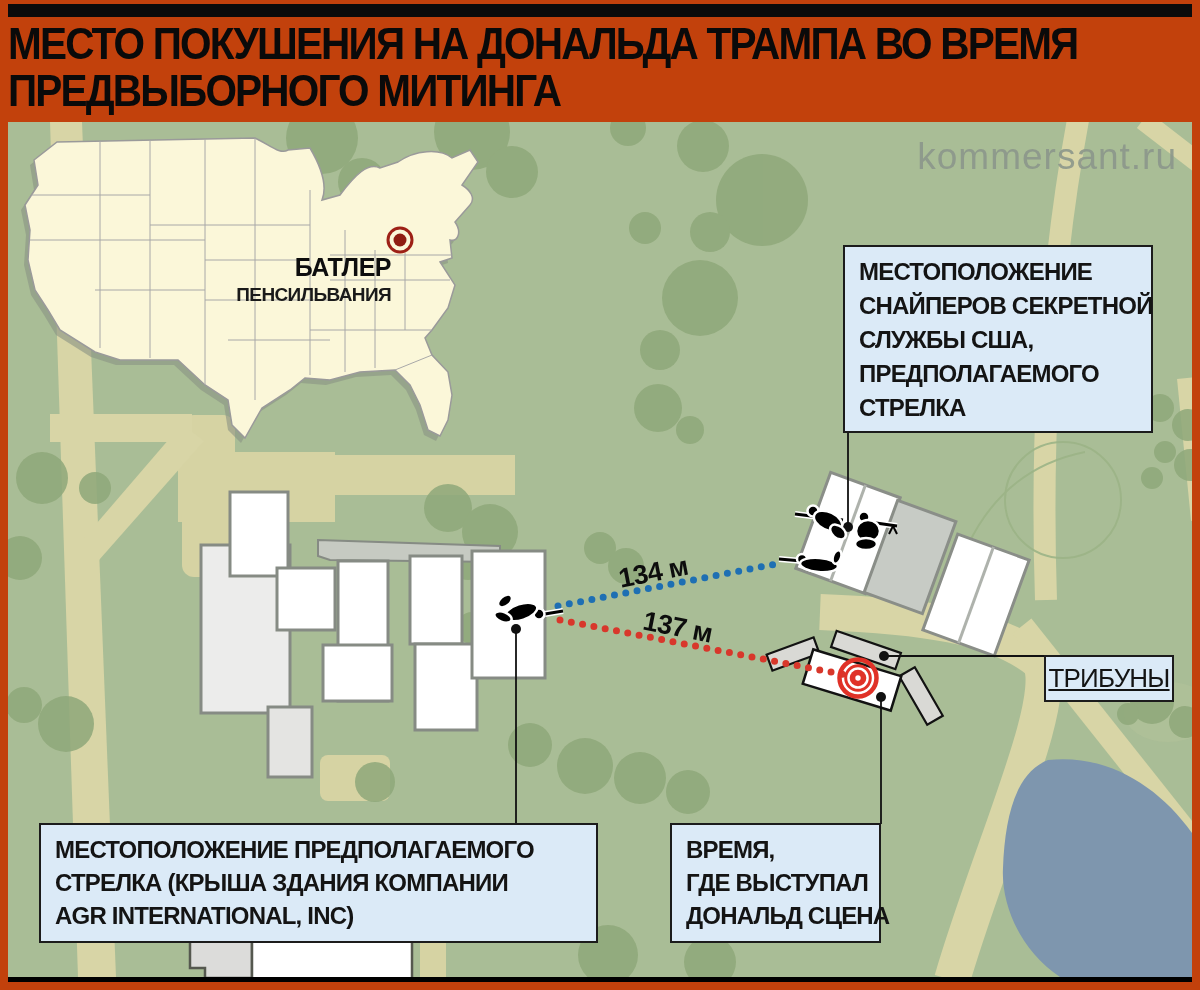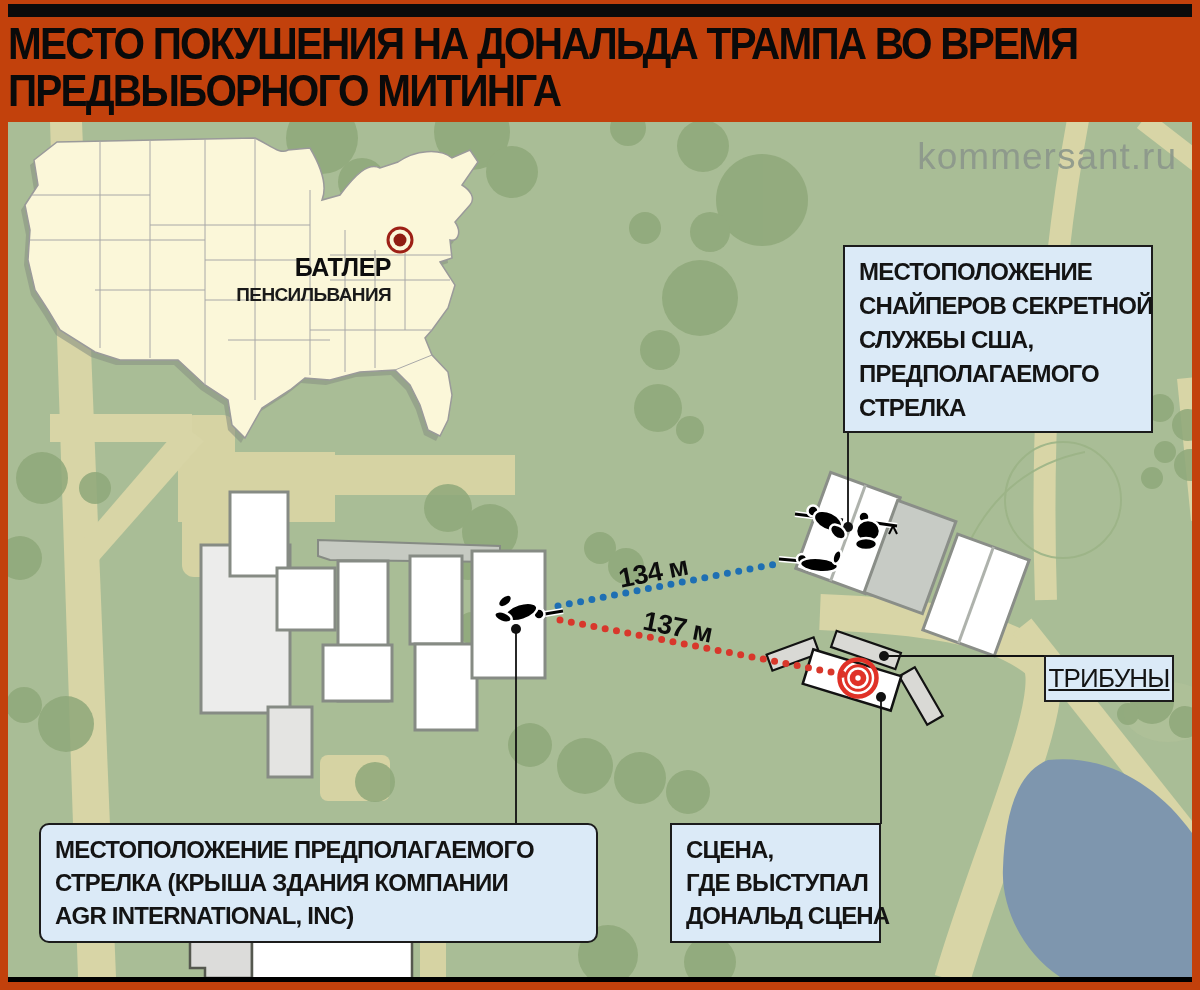--- a/index.html
+++ b/index.html
@@ -14,21 +14,21 @@
   .map svg{position:absolute;left:0;top:0;}
   .label-box{position:absolute;background:#dbeaf7;border:2.5px solid #1c1c1c;
              color:#141414;font-size:24px;letter-spacing:-0.8px;
              padding:8px 14px;box-sizing:border-box;}
   .label-box .ln{display:block;line-height:33px;white-space:nowrap;font-weight:bold;}
   .box-snipers{left:835px;top:123px;width:310px;height:188px;}
   .box-snipers .ln{line-height:34px;}
   .box-tribunes{left:1036px;top:533px;width:130px;height:47px;
                 display:flex;align-items:center;justify-content:center;
                 font-size:26px;padding:0;text-decoration:underline;}
-  .box-shooter{left:31px;top:701px;width:559px;height:120px;border-radius:10px;}
+  .box-shooter{left:31px;top:701px;width:559px;height:120px;}
   .box-stage{left:662px;top:701px;width:211px;height:120px;}
 </style>
 </head>
 <body>
 
 <div class="page">
 
   <div class="topbar"></div>
 
   <h1 class="title">
@@ -295,19 +295,19 @@
       <span>ТРИБУНЫ</span>
     </div>
 
     <div class="label-box box-shooter">
       <span class="ln">МЕСТОПОЛОЖЕНИЕ ПРЕДПОЛАГАЕМОГО</span>
       <span class="ln">СТРЕЛКА (КРЫША ЗДАНИЯ КОМПАНИИ</span>
       <span class="ln">AGR INTERNATIONAL, INC)</span>
     </div>
 
     <div class="label-box box-stage">
-      <span class="ln">СЦЕНА,</span>
+      <span class="ln">ВРЕМЯ,</span>
       <span class="ln">ГДЕ ВЫСТУПАЛ</span>
       <span class="ln">ДОНАЛЬД СЦЕНА</span>
     </div>
 
   </div>
 </div>
 
 </body></html>

